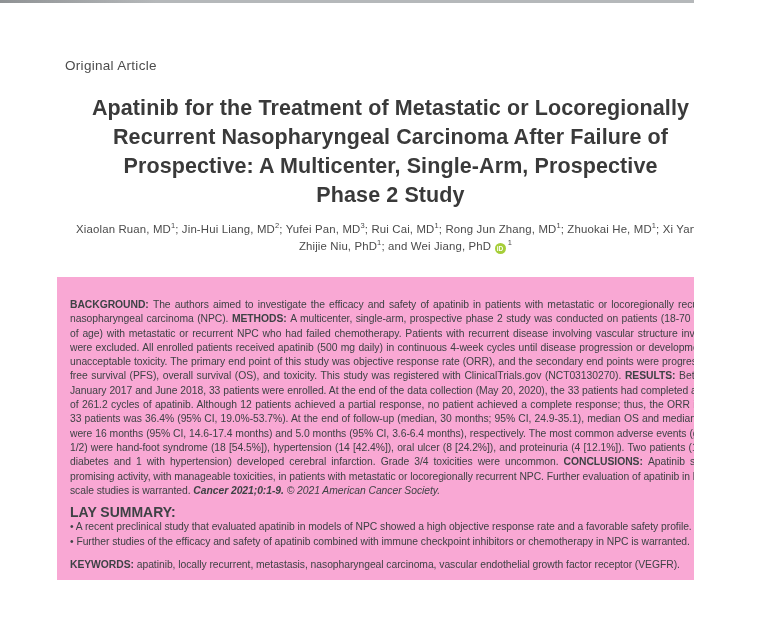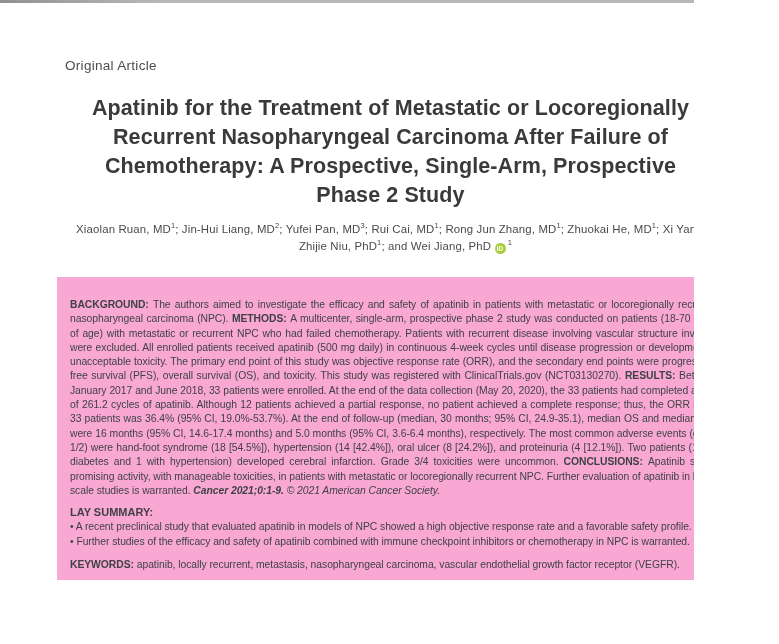--- a/index.html
+++ b/index.html
@@ -43,37 +43,37 @@
   }
   .abstract-box p{margin:0;}
   .body-text{
     font-size:10.35px;line-height:14.3px;text-align:justify;
     letter-spacing:-.05px;
   }
   .b{font-weight:bold;}
   .i{font-style:italic;}
   .bi{font-weight:bold;font-style:italic;}
   .lay-summary{margin-top:7px;}
-  .lay-heading{font-weight:bold;font-size:11px;line-height:15px;}
+  .lay-heading{font-weight:bold;font-size:14px;line-height:15px;}
   .bullet{font-size:10.35px;line-height:14.8px;text-align:justify;letter-spacing:-.05px;}
   .keywords-line{margin-top:8px !important;}
 </style>
 </head>
 <body>
 
 <div class="page">
 
   <div class="top-rule"></div>
 
   <div class="kicker">Original Article</div>
 
   <h1 class="title" style="margin:1px;">
       <div>Apatinib for the Treatment of Metastatic or Locoregionally</div>
       <div>Recurrent Nasopharyngeal Carcinoma After Failure of</div>
-      <div>Chemotherapy: A Prospective, Single-Arm, Prospective</div>
+      <div>Prospective: A Multicenter, Single-Arm, Prospective</div>
       <div>Phase 2 Study</div>
     </h1>
 
   <div class="authors"><span>Xiaolan Ruan, MD</span><sup>1</sup><span>; Jin-Hui Liang, MD</span><sup>2</sup><span>; Yufei Pan, MD</span><sup>3</sup><span>; Rui Cai, MD</span><sup>1</sup><span>; Rong Jun Zhang, MD</span><sup>1</sup><span>; Zhuokai He, MD</span><sup>1</sup><span>; Xi Yang, MD</span><sup>1</sup><span>;</span><br><span>Zhijie Niu, PhD</span><sup>1</sup><span>; and Wei Jiang, PhD </span><span class="orcid-badge">iD</span><sup> 1</sup></div>
 
   <div class="abstract-box">
     <p class="body-text"><span class="b">BACKGROUND: </span><span>The authors aimed to investigate the efficacy and safety of apatinib in patients with metastatic or locoregionally recurrent nasopharyngeal carcinoma (NPC). </span><span class="b">METHODS: </span><span>A multicenter, single-arm, prospective phase 2 study was conducted on patients (18-70 years of age) with metastatic or recurrent NPC who had failed chemotherapy. Patients with recurrent disease involving vascular structure invasion were excluded. All enrolled patients received apatinib (500 mg daily) in continuous 4-week cycles until disease progression or development of unacceptable toxicity. The primary end point of this study was objective response rate (ORR), and the secondary end points were progression-free survival (PFS), overall survival (OS), and toxicity. This study was registered with ClinicalTrials.gov (NCT03130270). </span><span class="b">RESULTS: </span><span>Between January 2017 and June 2018, 33 patients were enrolled. At the end of the data collection (May 20, 2020), the 33 patients had completed a total of 261.2 cycles of apatinib. Although 12 patients achieved a partial response, no patient achieved a complete response; thus, the ORR in the 33 patients was 36.4% (95% CI, 19.0%-53.7%). At the end of follow-up (median, 30 months; 95% CI, 24.9-35.1), median OS and median PFS were 16 months (95% CI, 14.6-17.4 months) and 5.0 months (95% CI, 3.6-6.4 months), respectively. The most common adverse events (grade 1/2) were hand-foot syndrome (18 [54.5%]), hypertension (14 [42.4%]), oral ulcer (8 [24.2%]), and proteinuria (4 [12.1%]). Two patients (1 with diabetes and 1 with hypertension) developed cerebral infarction. Grade 3/4 toxicities were uncommon. </span><span class="b">CONCLUSIONS: </span><span>Apatinib shows promising activity, with manageable toxicities, in patients with metastatic or locoregionally recurrent NPC. Further evaluation of apatinib in large-scale studies is warranted. </span><span class="bi">Cancer 2021;0:1-9.</span><span> </span><span class="i">© 2021 American Cancer Society.</span></p>
 
     <div class="lay-summary">
       <div class="lay-heading">LAY SUMMARY:</div>

